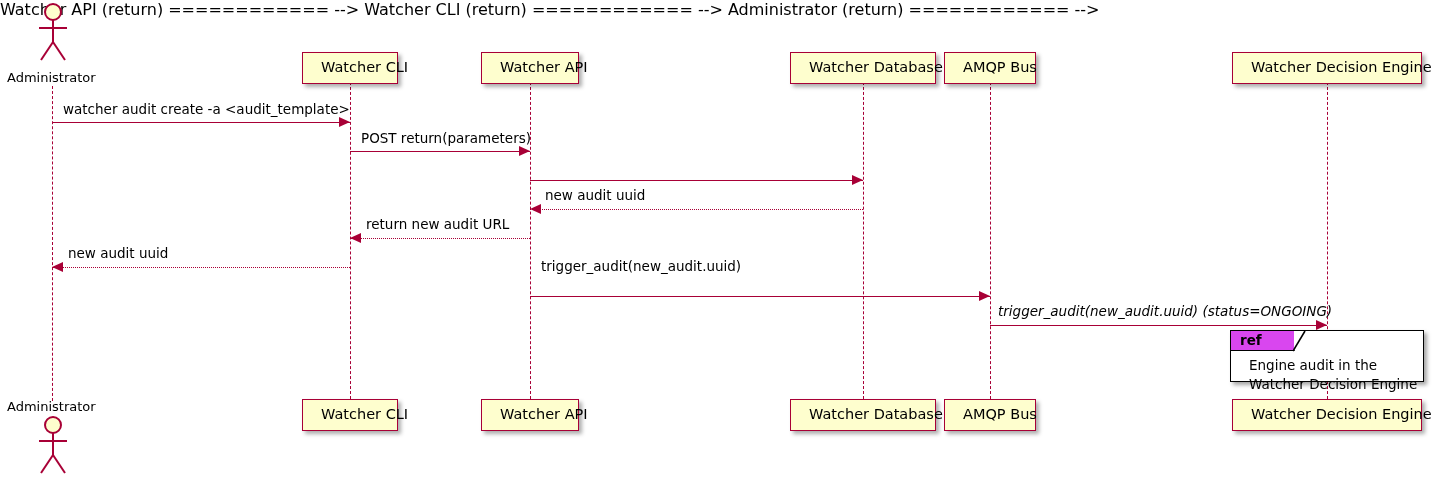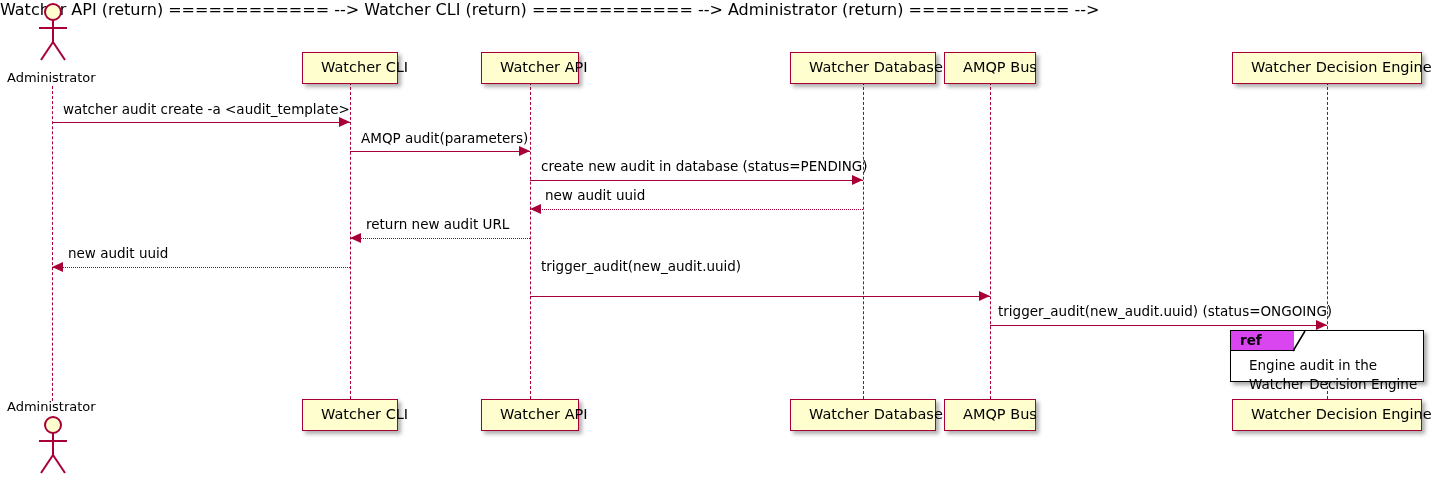--- a/index.html
+++ b/index.html
@@ -194,26 +194,25 @@
   <div class="participant" style="left:1232px; top:399px; width:190px;">Watcher Decision Engine</div>
 
   
   <div class="msg" style="left:52px; top:122px; width:298px;"></div>
   <div class="arrowhead right" style="left:339px; top:117px;"></div>
   <div class="msg-label" style="left:63px; top:103px;">watcher audit create -a &lt;audit_template&gt;</div>
 
   
   <div class="msg" style="left:350px; top:151px; width:180px;"></div>
   <div class="arrowhead right" style="left:519px; top:146px;"></div>
-  <div class="msg-label" style="left:361px; top:132px;">AMQP audit(parameters)</div>
+  <div class="msg-label" style="left:361px; top:132px;">POST return(parameters)</div>
 
   
   <div class="msg" style="left:530px; top:180px; width:333px;"></div>
   <div class="arrowhead right" style="left:852px; top:175px;"></div>
-  <div class="msg-label" style="left:541px; top:160px;">create new audit in database (status=PENDING)</div>
 
    Watcher API (return) ============ --&gt;
   <div class="msg dotted" style="left:530px; top:209px; width:333px;"></div>
   <div class="arrowhead left" style="left:530px; top:204px;"></div>
   <div class="msg-label" style="left:545px; top:189px;">new audit uuid</div>
 
    Watcher CLI (return) ============ --&gt;
   <div class="msg dotted" style="left:350px; top:238px; width:180px;"></div>
   <div class="arrowhead left" style="left:350px; top:233px;"></div>
   <div class="msg-label" style="left:366px; top:218px;">return new audit URL</div>
@@ -224,21 +223,21 @@
   <div class="msg-label" style="left:68px; top:247px;">new audit uuid</div>
 
   
   <div class="msg" style="left:530px; top:296px; width:460px;"></div>
   <div class="arrowhead right" style="left:979px; top:291px;"></div>
   <div class="msg-label" style="left:541px; top:260px;">trigger_audit(new_audit.uuid)</div>
 
   
   <div class="msg" style="left:990px; top:325px; width:337px;"></div>
   <div class="arrowhead right" style="left:1316px; top:320px;"></div>
-  <div class="msg-label" style="left:998px; top:305px;">trigger_audit(new_audit.uuid) (status=ONGOING)</div>
+  <div class="msg-label" style="left:998px; top:305px;font-style:italic;">trigger_audit(new_audit.uuid) (status=ONGOING)</div>
 
   
   <div class="ref-box" style="left:1230px; top:330px; width:194px; height:52px;">
     <div class="ref-tab">ref</div>
     <svg class="ref-tab-slant" style="left:62px; top:0px;" width="14" height="22" viewBox="0 0 14 22">
       <line x1="0" y1="20" x2="12" y2="0" stroke="#000000" stroke-width="1.6"></line>
     </svg>
     <div class="ref-body">
       <div>Engine audit in the</div>
       <div>Watcher Decision Engine</div>

